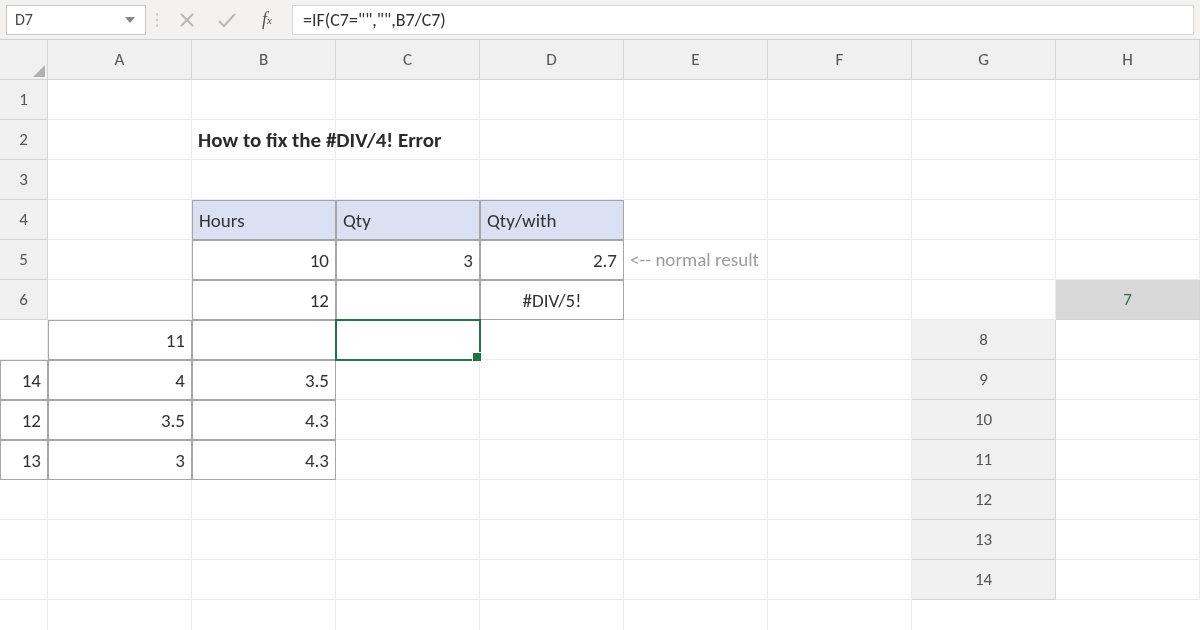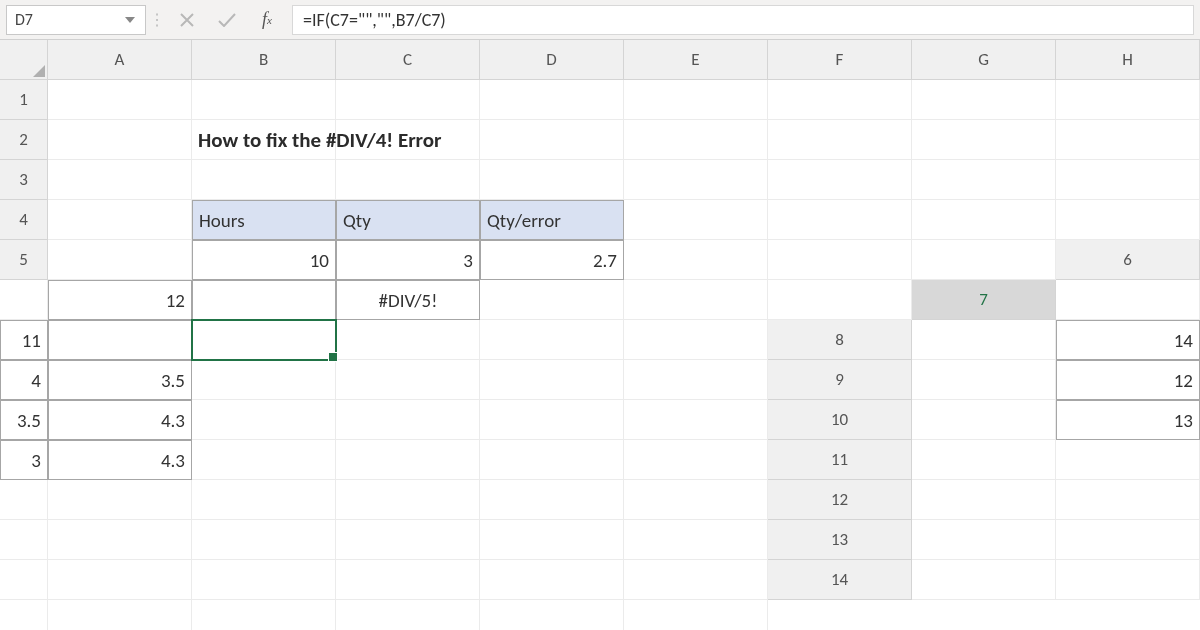--- a/index.html
+++ b/index.html
@@ -225,31 +225,32 @@
   <div class="cell"></div>
   <div class="cell"></div>
   <div class="cell"></div>
   <div class="cell"></div>
   <div class="cell"></div>
 
   <div class="rowhdr">4</div>
   <div class="cell"></div>
   <div class="cell thdr">Hours</div>
   <div class="cell thdr">Qty</div>
-  <div class="cell thdr">Qty/error</div>
+  <div class="cell thdr">Qty/with</div>
   <div class="cell"></div>
   <div class="cell"></div>
   <div class="cell"></div>
   <div class="cell"></div>
 
   <div class="rowhdr">5</div>
   <div class="cell"></div>
   <div class="cell tbody">10</div>
   <div class="cell tbody">3</div>
   <div class="cell tbody">2.7</div>
+  <div class="cell ann overflow">&lt;-- normal result</div>
   <div class="cell"></div>
   <div class="cell"></div>
   <div class="cell"></div>
 
   <div class="rowhdr">6</div>
   <div class="cell"></div>
   <div class="cell tbody">12</div>
   <div class="cell tbody"></div>
   <div class="cell tbody center">#DIV/5!</div>
   <div class="cell"></div>

